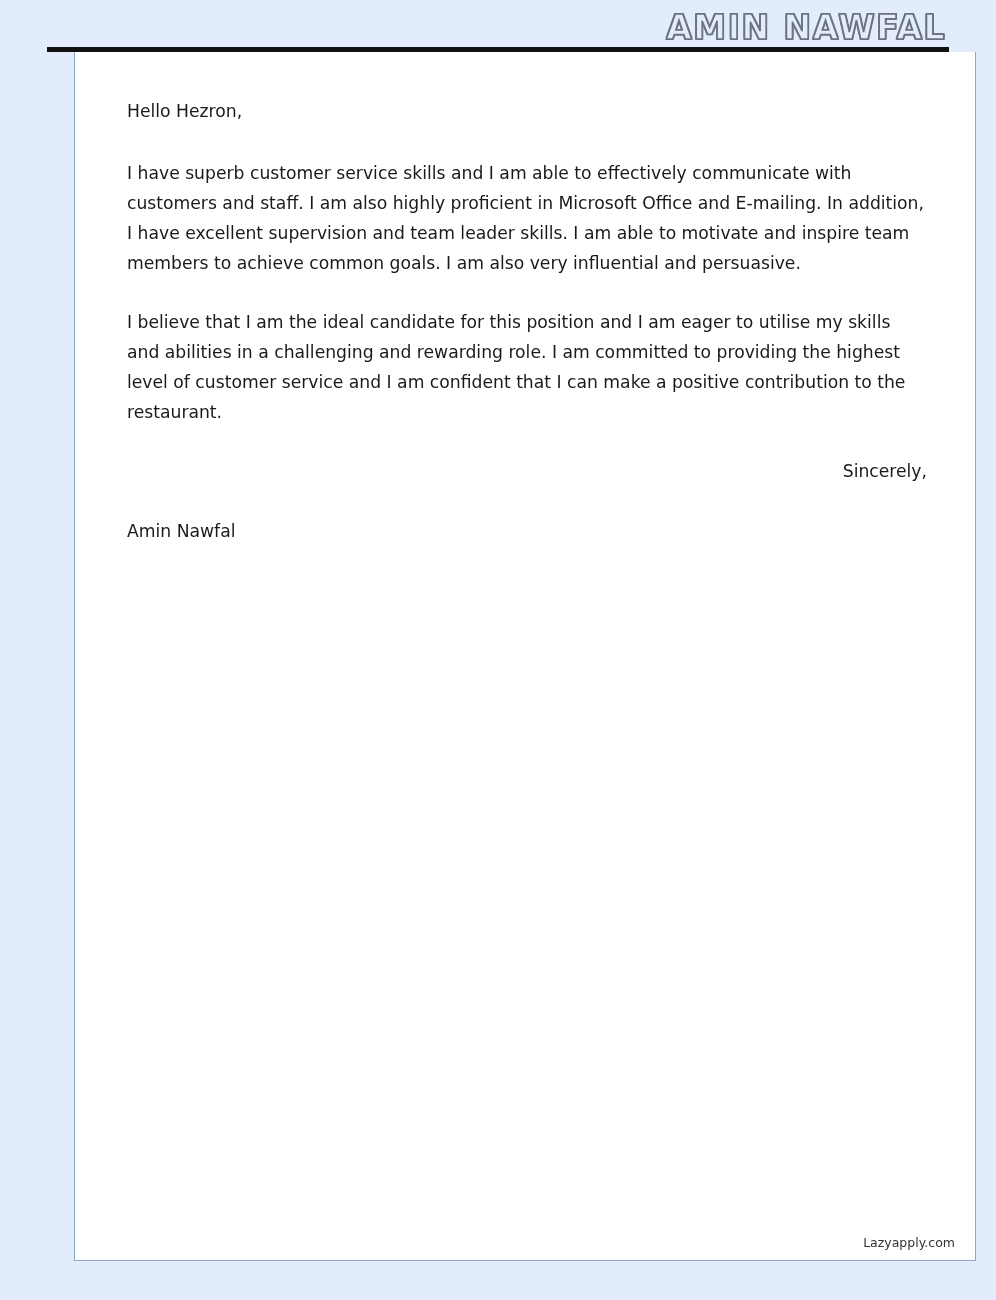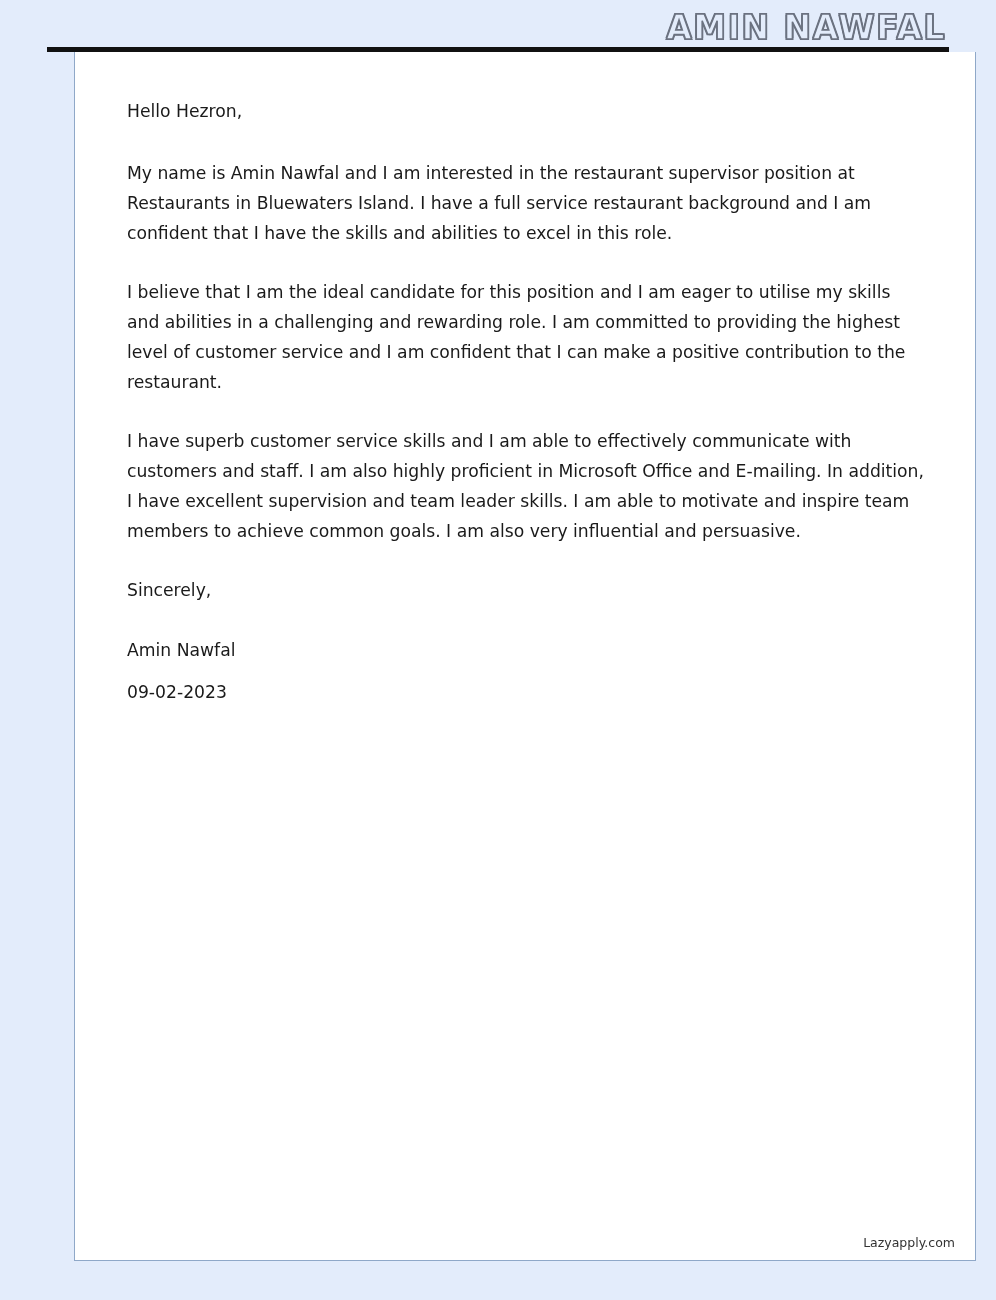--- a/index.html
+++ b/index.html
@@ -90,20 +90,21 @@
     color: #1a1a1a;
     font-family: "DejaVu Sans", sans-serif;
   }
 
   .salutation {
     margin-bottom: 32px !important;
   }
 
   .closing {
     margin-bottom: 30px !important;
+    text-align: right;
   }
 
   .signature {
     margin-bottom: 12px !important;
   }
 
   .date {
     color: #2a7bd4;
     margin-bottom: 0 !important;
   }
@@ -127,32 +128,30 @@
   </div>
 
   <div class="header-rule"></div>
 
   <div class="sheet">
 
     <div class="letter-body">
 
       <p class="salutation">Hello Hezron,</p>
 
-      <p>My name is Amin Nawfal and I am interested in the restaurant supervisor position at Restaurants in Bluewaters Island. I have a full service restaurant background and I am confident that I have the skills and abilities to excel in this role.</p>
+
+      <p>I have superb customer service skills and I am able to effectively communicate with customers and staff. I am also highly proficient in Microsoft Office and E-mailing. In addition, I have excellent supervision and team leader skills. I am able to motivate and inspire team members to achieve common goals. I am also very influential and persuasive.</p>
 
       <p>I believe that I am the ideal candidate for this position and I am eager to utilise my skills and abilities in a challenging and rewarding role. I am committed to providing the highest level of customer service and I am confident that I can make a positive contribution to the restaurant.</p>
-
-      <p>I have superb customer service skills and I am able to effectively communicate with customers and staff. I am also highly proficient in Microsoft Office and E-mailing. In addition, I have excellent supervision and team leader skills. I am able to motivate and inspire team members to achieve common goals. I am also very influential and persuasive.</p>
 
 
       <p class="closing">Sincerely,</p>
 
       <p class="signature">Amin Nawfal</p>
 
-      <p class="date">09-02-2023</p>
 
     </div>
 
     <div class="footer-brand">Lazyapply.com</div>
 
   </div>
 
 </div>
 
 </body></html>

